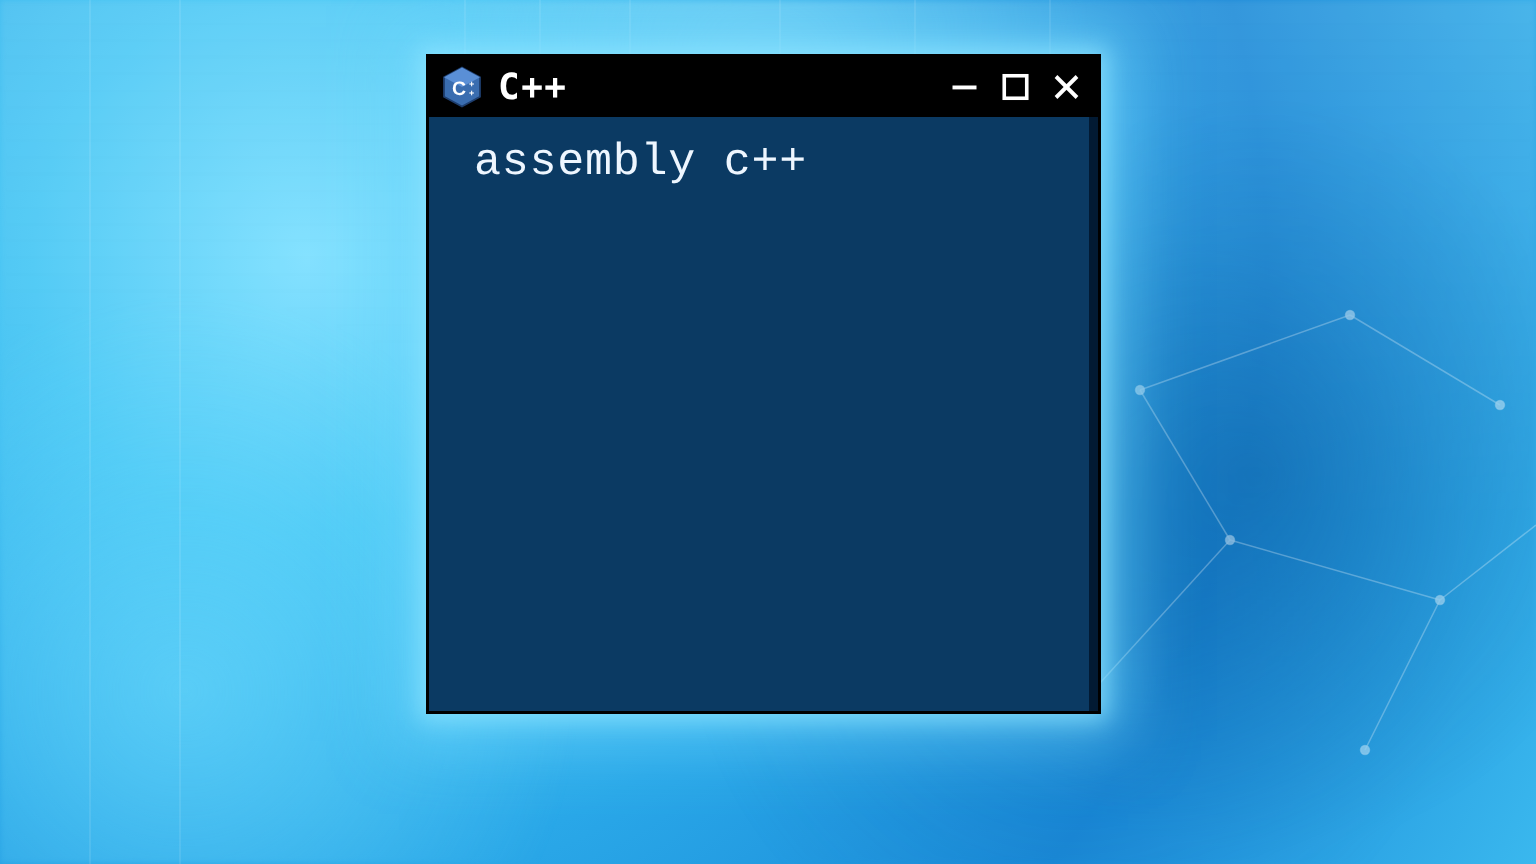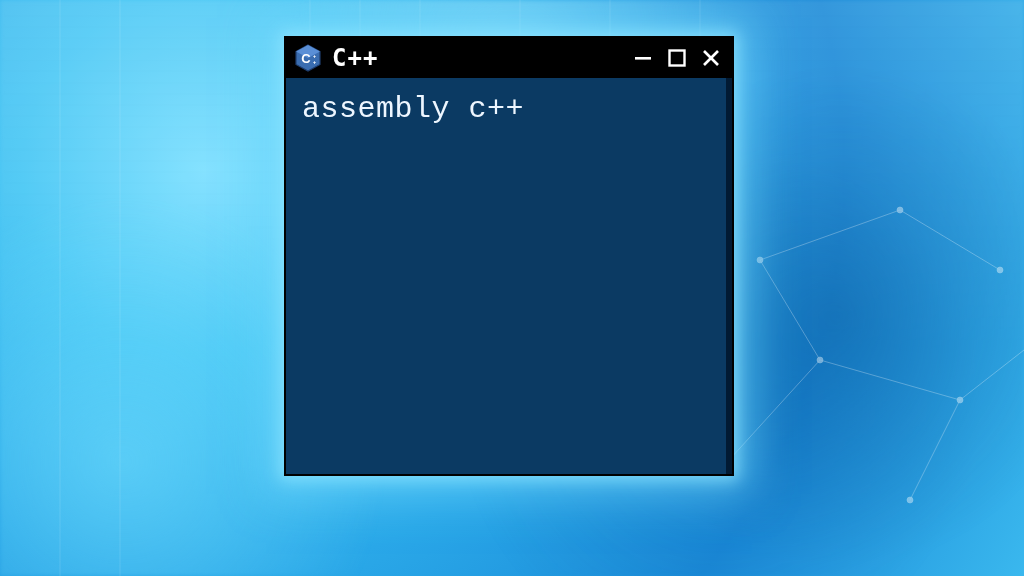--- a/index.html
+++ b/index.html
@@ -59,21 +59,21 @@
     .ctrl {
       width: 22px; height: 22px;
       display: flex; align-items: center; justify-content: center;
       color: #fff; cursor: pointer;
     }
     .ctrl svg { display: block; }
     .client {
       flex: 1;
       background: #0b3a63;
       position: relative;
-      padding: 14px 16px;
+      padding: 14px 30px;
       border-right: 6px solid #021a33;
     }
     .content-text {
       color: #eef6ff;
       font-family: 'Consolas','Menlo','Courier New',monospace;
       font-size: 30px;
       letter-spacing: 0.5px;
       white-space: pre;
     }
   </style>

